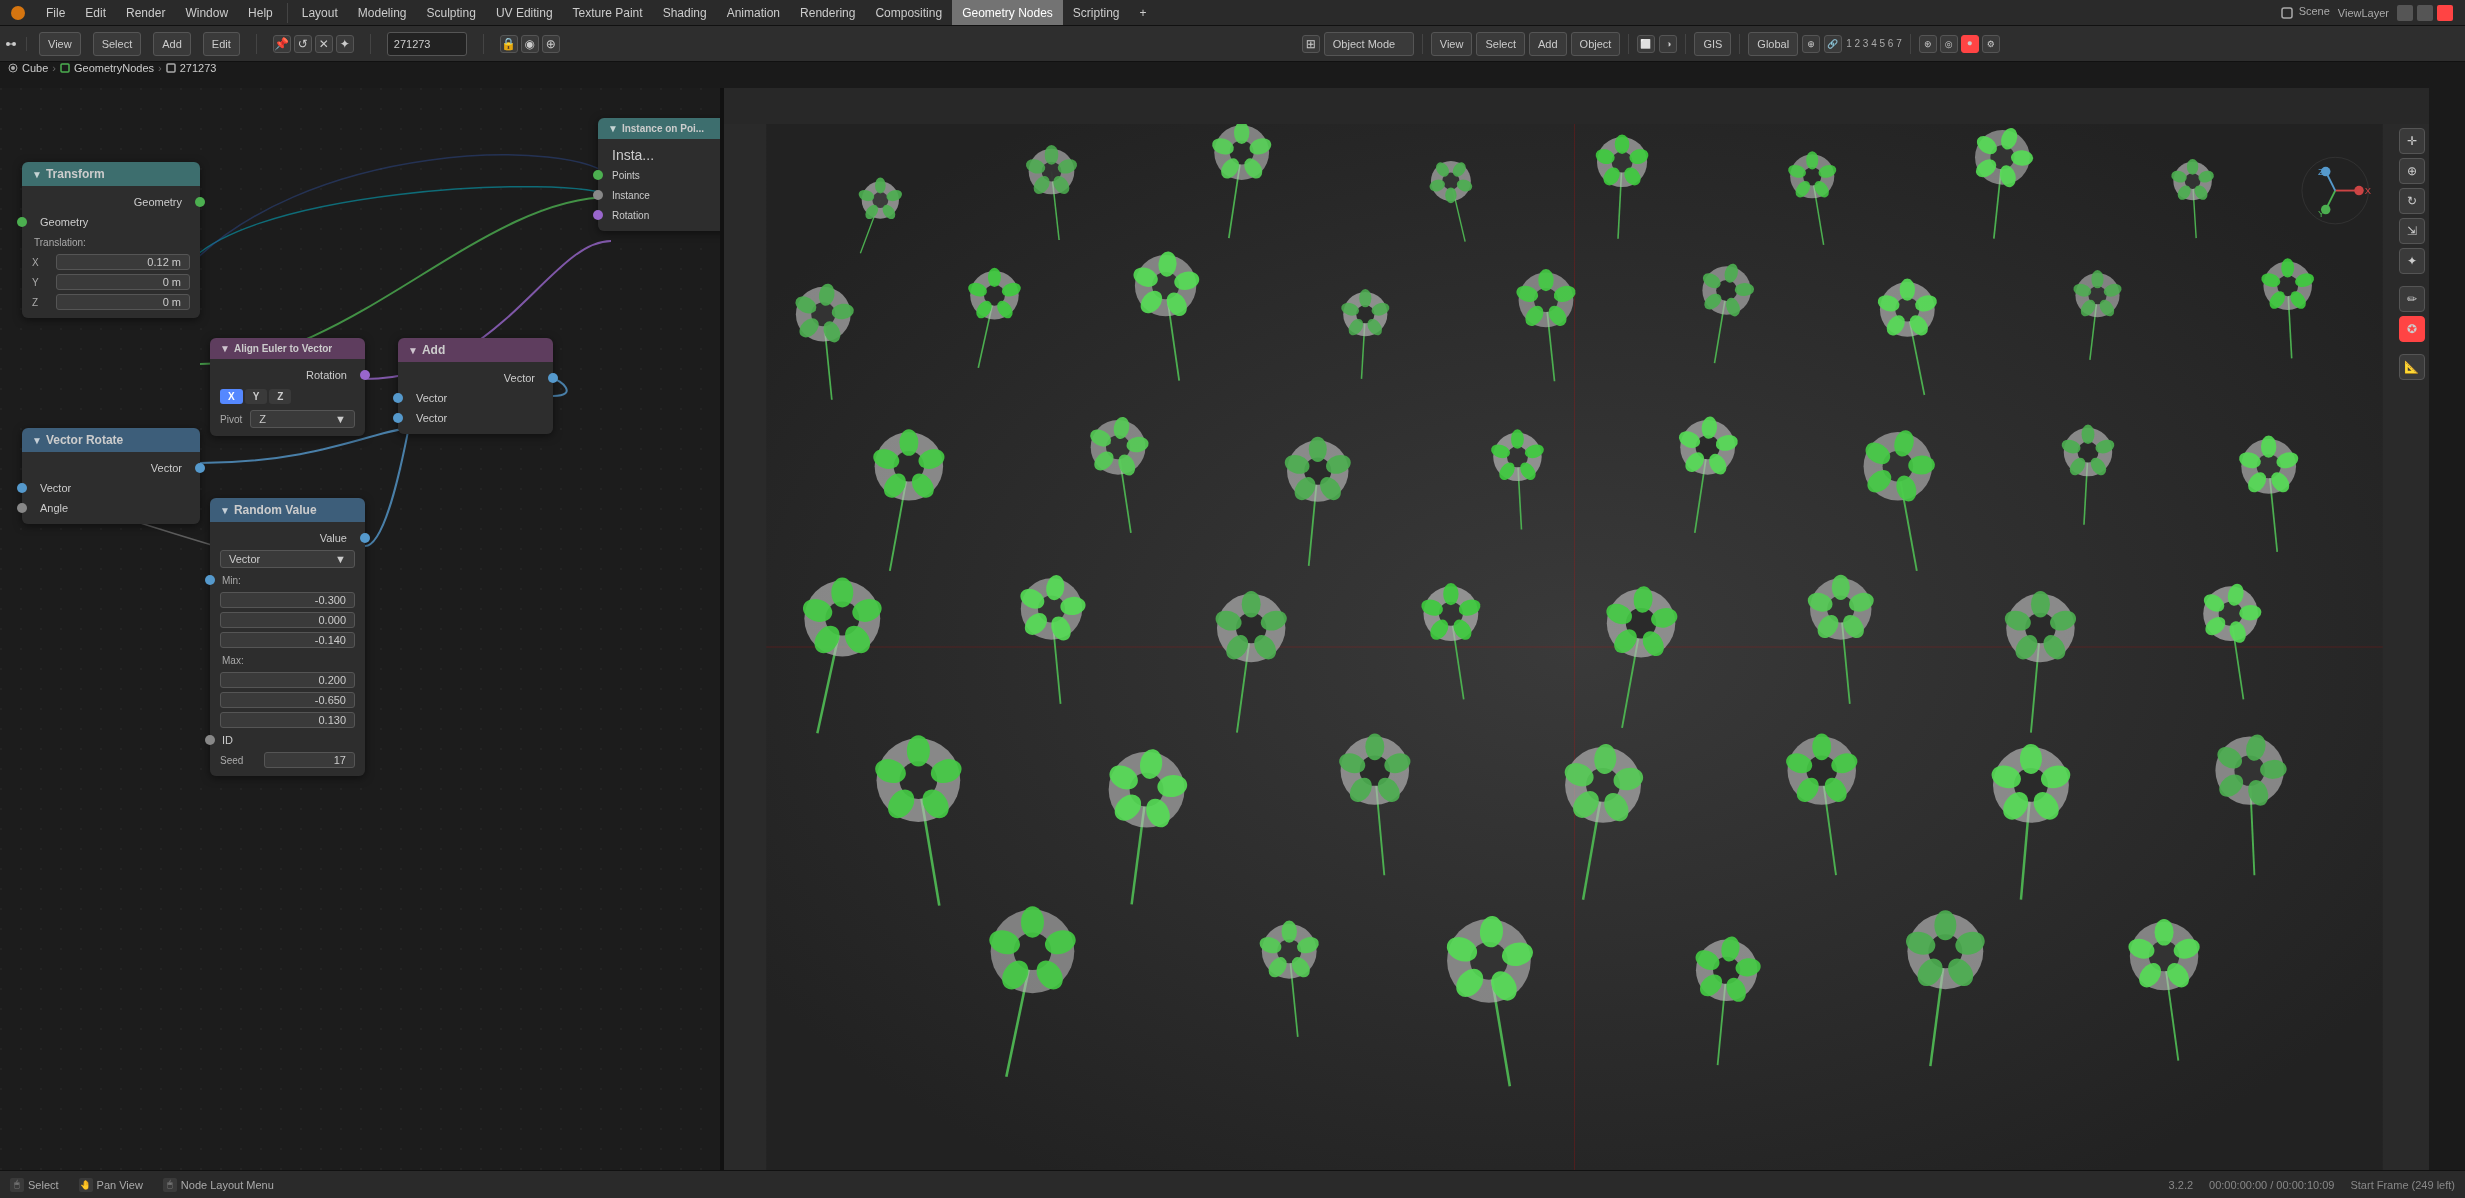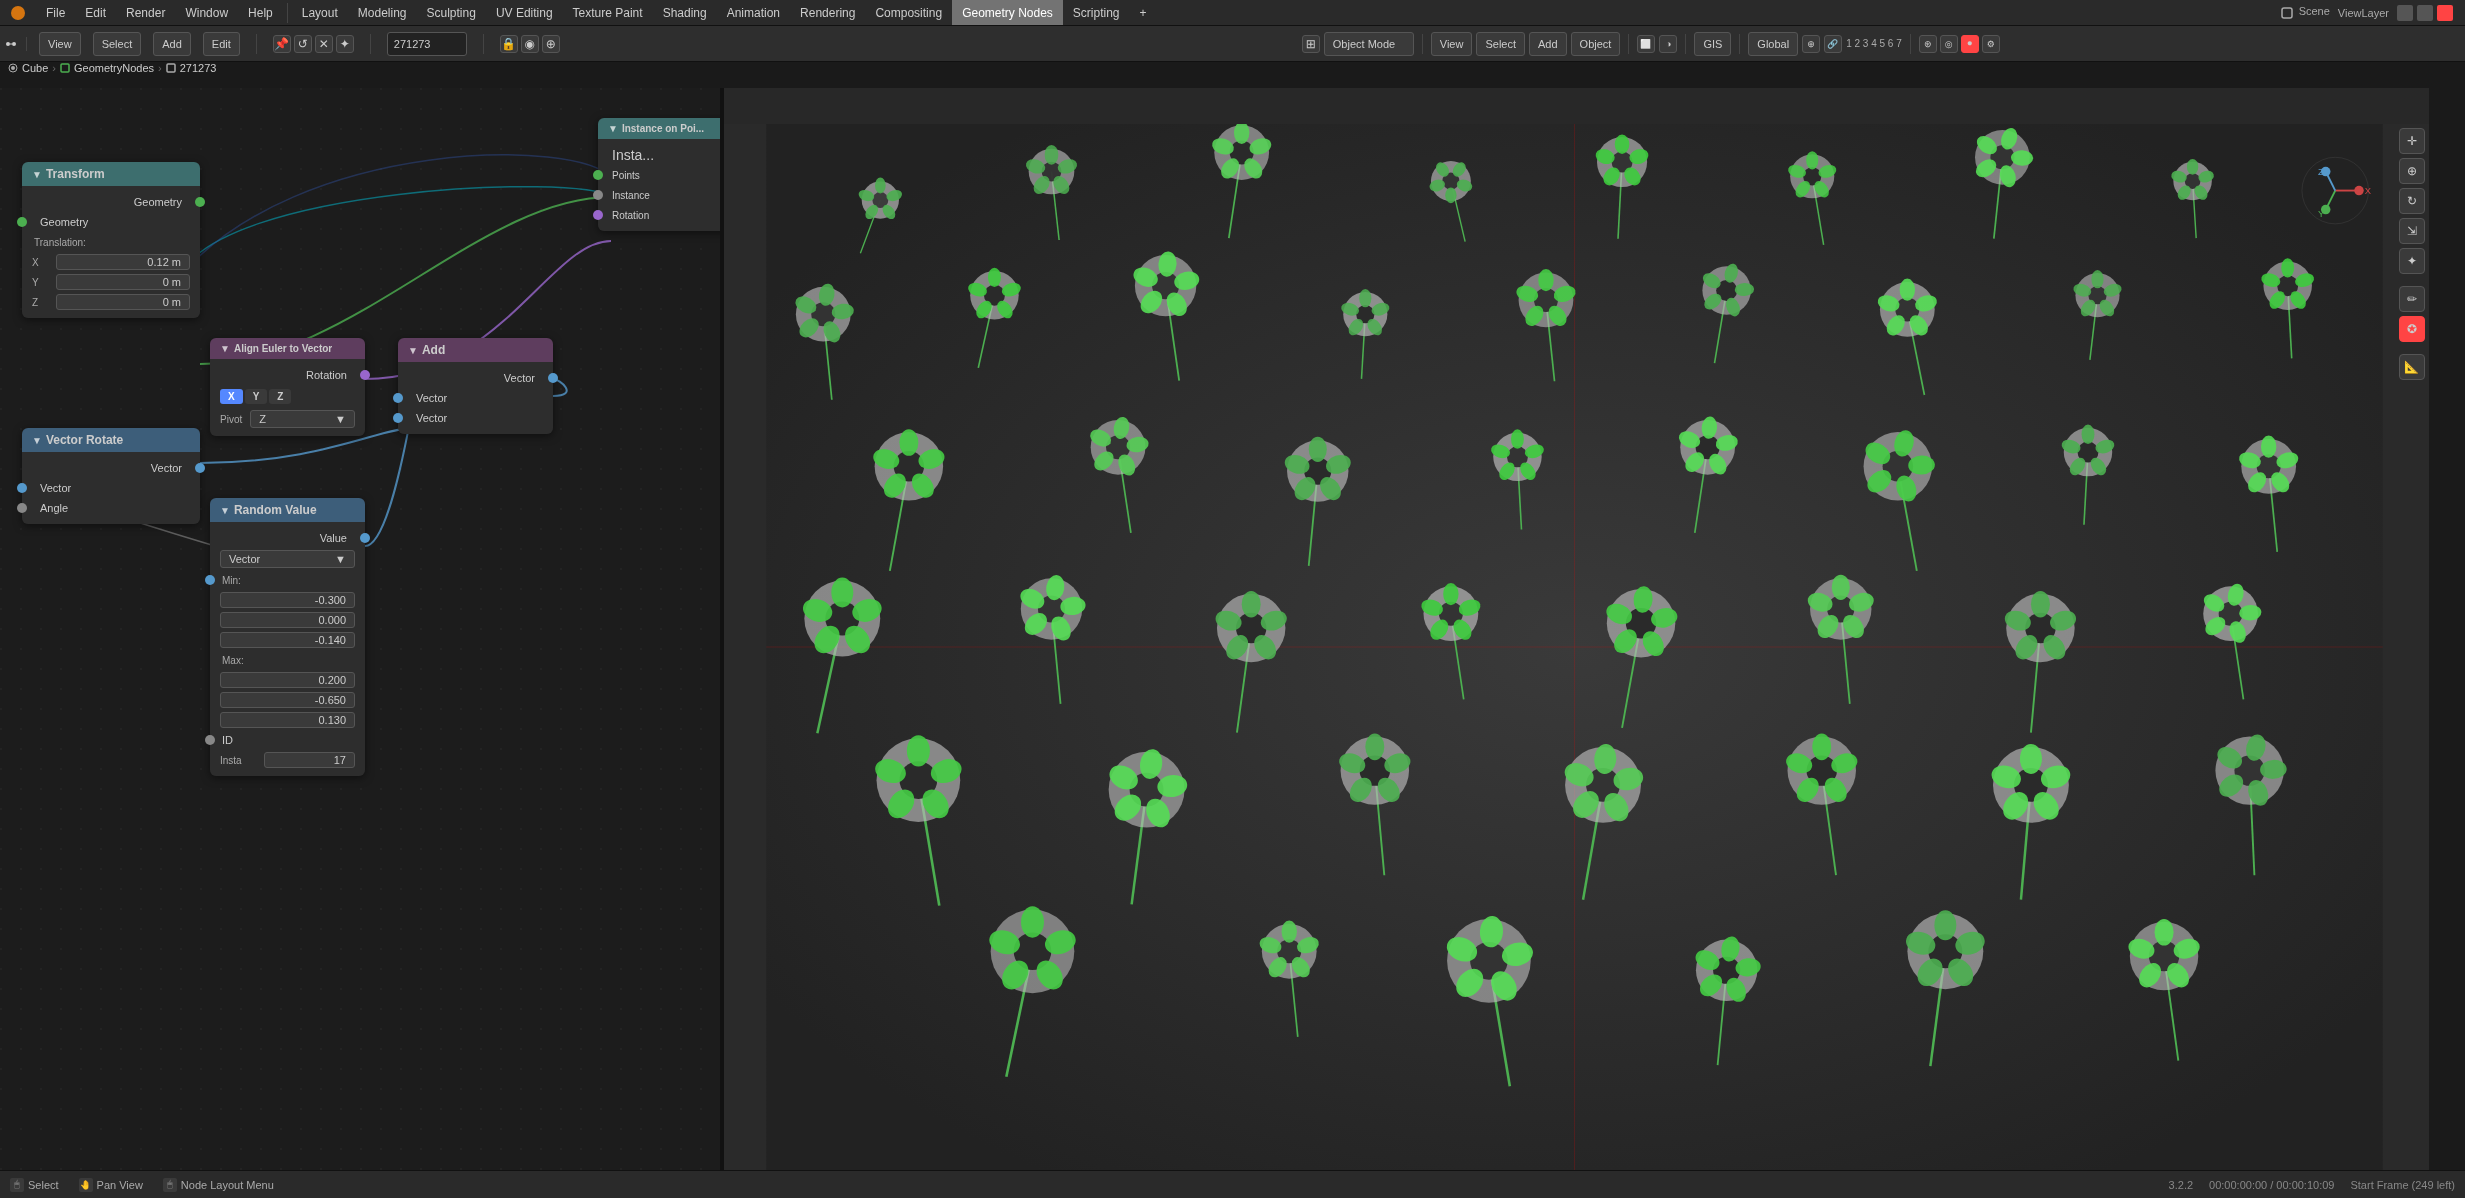--- a/index.html
+++ b/index.html
@@ -595,21 +595,21 @@
         <div class="node-field-val" style="width:100%;">-0.650</div>
       </div>
       <div class="node-field-row">
         <div class="node-field-val" style="width:100%;">0.130</div>
       </div>
       <div class="node-row" style="position:relative; padding-left:12px;">
         <span class="node-socket left gray" style="left:-5px; top:5px;"></span>
         <span class="node-label">ID</span>
       </div>
       <div class="node-field-row">
-        <span class="node-label" style="color:#aaa;font-size:10px;width:40px;">Insta</span>
+        <span class="node-label" style="color:#aaa;font-size:10px;width:40px;">Seed</span>
         <div class="node-field-val" style="width:60px;text-align:right;">17</div>
       </div>
     </div>
   </div>
 
   <div class="node-card instance-node" style="top:30px; left:598px; width:130px;">
     <div class="node-header" style="background:#3d6e6e; font-size:10px;">
       <span class="node-header-arrow">▼</span>
       <span style="font-size:10px;">Instance on Poi...</span>
     </div>

